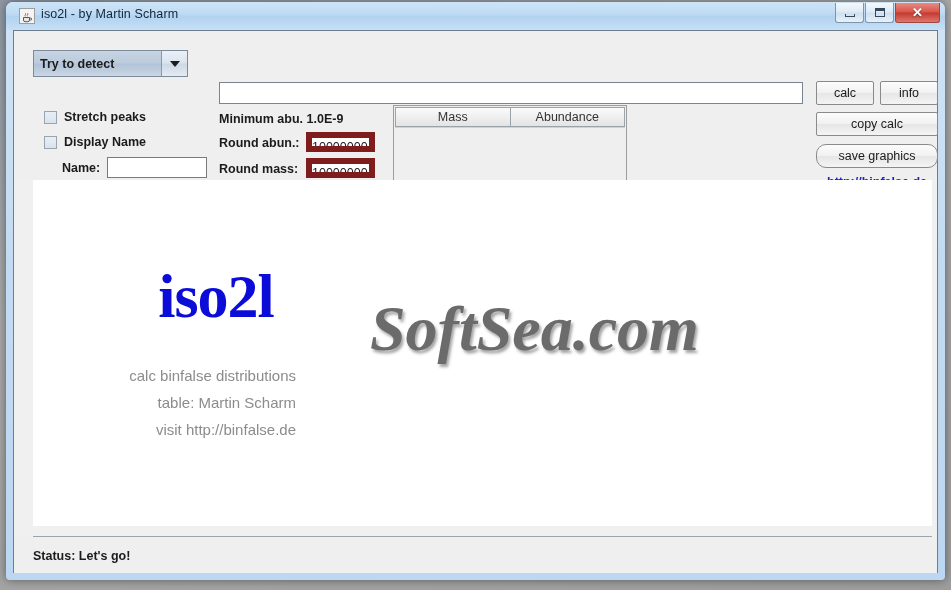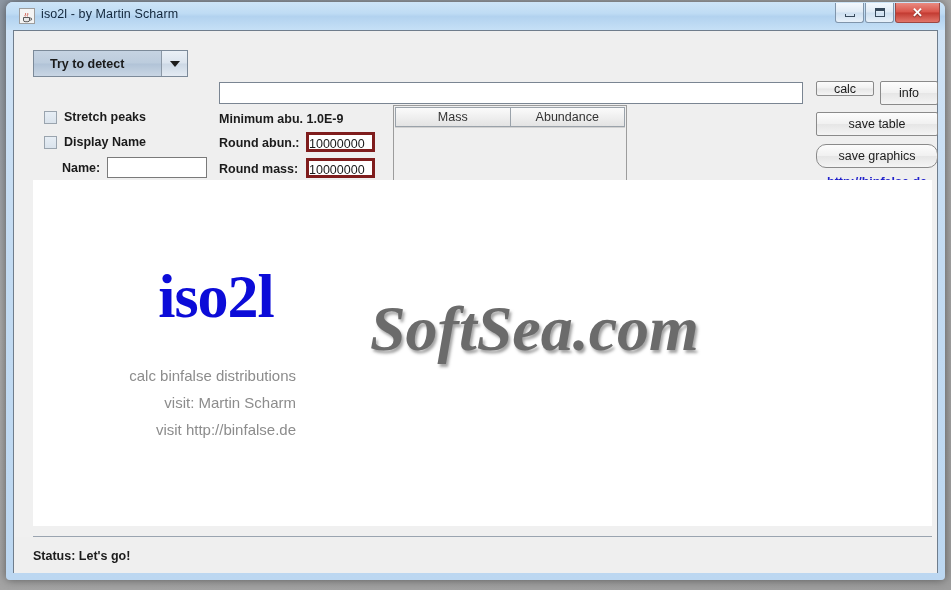--- a/index.html
+++ b/index.html
@@ -125,21 +125,21 @@
     width: 155px; height: 27px;
     border: 1px solid #7c8a99;
     box-sizing: border-box;
     background: linear-gradient(180deg, #c6d3e2 0%, #bcccdd 48%, #b1c3d7 52%, #c9d6e4 100%);
     display: flex;
     align-items: center;
     cursor: default;
   }
   #combo-label {
     flex: 1;
-    padding-left: 16px;
+    padding-left: 6px;
     font-size: 12.5px;
     font-weight: bold;
     color: #1b1b1b;
     white-space: nowrap;
   }
   #combo-arrow-btn {
     width: 26px; height: 25px;
     border-left: 1px solid #8b98a6;
     background: linear-gradient(180deg, #eaf0f6 0%, #dbe4ee 48%, #ccd8e5 52%, #e4ebf3 100%);
     display: flex;
@@ -220,21 +220,21 @@
     font-weight: bold;
     color: #1b1b1b;
     white-space: nowrap;
   }
   #round-abun-label { top: 105px; }
   #round-mass-label { top: 131px; }
   .round-input {
     position: absolute;
     left: 292px;
     width: 69px; height: 20px;
-    border: 3px solid #7f1d1d;
+    border: 6px solid #7f1d1d;
     background: #ffffff;
     box-sizing: border-box;
     font-family: "Liberation Sans", sans-serif;
     font-size: 12.5px;
     color: #1b1b1b;
     padding-right: 4px;
     line-height: 18px;
     white-space: nowrap;
     overflow: hidden;
   }
@@ -284,21 +284,21 @@
     background: linear-gradient(180deg, #fcfcfc 0%, #f1f1f1 48%, #e6e6e6 52%, #f4f4f4 100%);
     font-family: "Liberation Sans", sans-serif;
     font-size: 12.5px;
     color: #1b1b1b;
     display: flex;
     align-items: center;
     justify-content: center;
     box-sizing: border-box;
     cursor: default;
   }
-  #btn-calc { left: 802px; top: 50px; width: 58px; height: 15px; }
+  #btn-calc { left: 802px; top: 50px; width: 58px; height: 24px; }
   #btn-info { left: 866px; top: 50px; width: 58px; height: 24px; }
   #btn-copy { left: 802px; top: 81px; width: 122px; height: 24px; }
   #btn-save { left: 802px; top: 113px; width: 122px; height: 24px; border-radius: 10px; }
   #link-binfalse {
     position: absolute;
     left: 802px; top: 144px;
     width: 122px;
     text-align: center;
     font-size: 12.5px;
     font-weight: bold;
@@ -440,29 +440,29 @@
       <div id="table-panel">
         <div id="table-header">
           <div class="th">Mass</div>
           <div class="th">Abundance</div>
         </div>
         <div id="table-body"></div>
       </div>
 
       <div class="btn" id="btn-calc">calc</div>
       <div class="btn" id="btn-info">info</div>
-      <div class="btn" id="btn-copy">save table</div>
+      <div class="btn" id="btn-copy">copy calc</div>
       <div class="btn" id="btn-save">save graphics</div>
       <div id="link-binfalse">http://binfalse.de</div>
     </div>
 
     <div id="canvas">
       <div id="logo">iso2l</div>
       <div class="splash-line" id="splash-1">calc binfalse distributions</div>
-      <div class="splash-line" id="splash-2">visit: Martin Scharm</div>
+      <div class="splash-line" id="splash-2">table: Martin Scharm</div>
       <div class="splash-line" id="splash-3">visit http://binfalse.de</div>
       <div id="watermark">SoftSea.com</div>
     </div>
 
     <div id="status-sep"></div>
     <div id="statusbar">
       <div id="status-text">Status: Let's go!</div>
     </div>
 
   </div>

